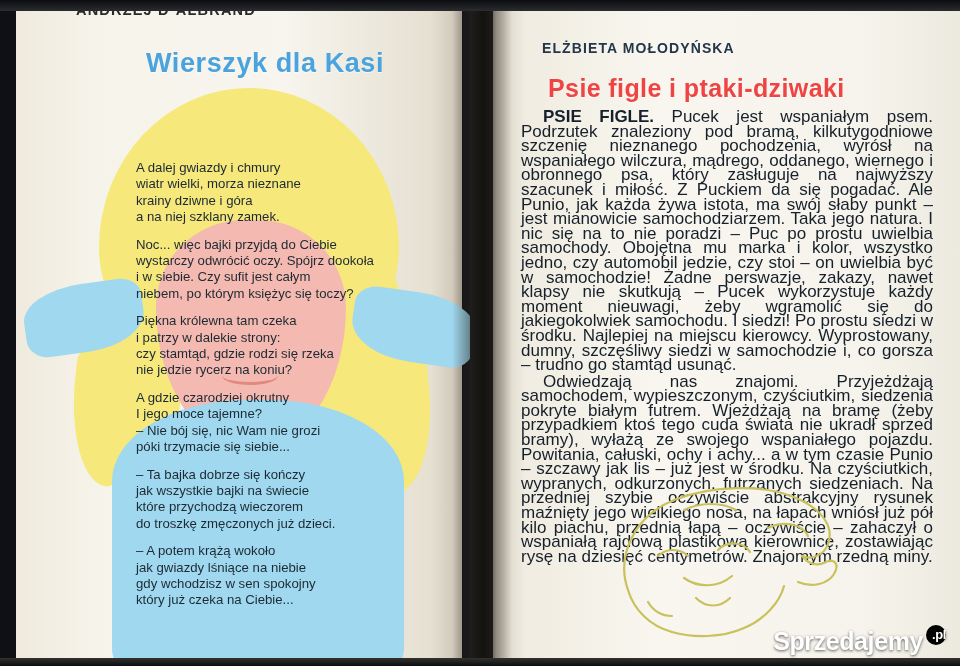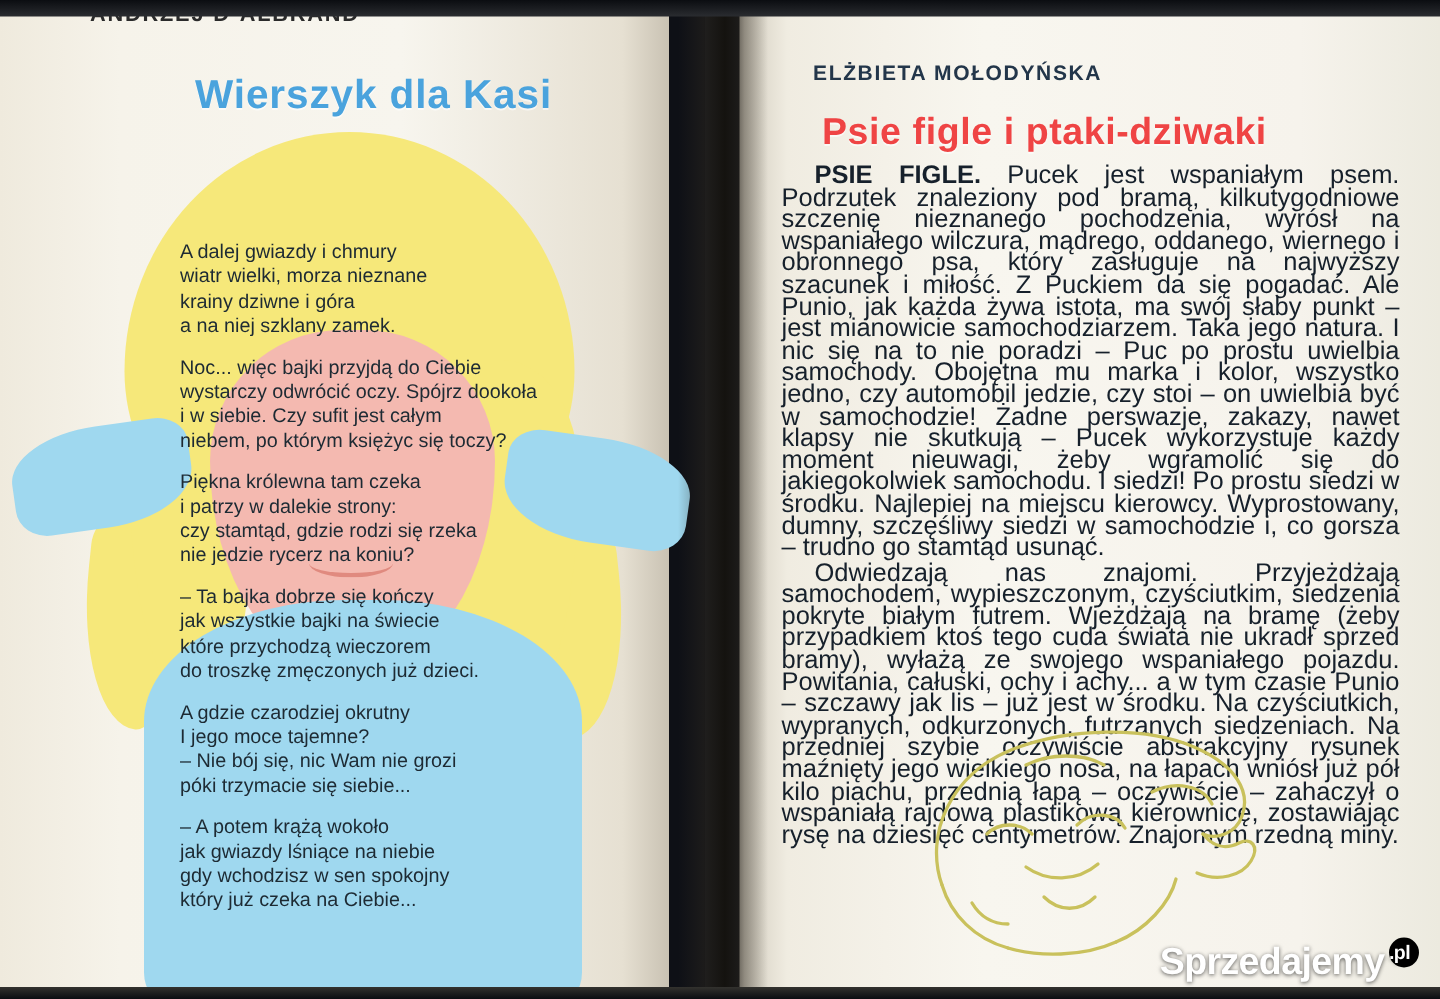--- a/index.html
+++ b/index.html
@@ -19,21 +19,21 @@
   }
 
   
   .page-left, .page-right {
     position: absolute;
     top: 0;
     height: 666px;
     background: #f3f0e7;
   }
   .page-left {
-    left: 0;
+    left: 16px;
     width: 446px;
     background:
       linear-gradient(90deg, #efeadd 0%, #f6f3ea 18%, #f7f5ee 60%, #e6e0d2 93%, #c9c2b3 100%);
   }
   .page-right {
     left: 492px;
     width: 468px;
     background:
       linear-gradient(90deg, #cfc9bb 0%, #f0ece1 7%, #f8f6ef 35%, #f6f3ec 80%, #eceadf 100%);
   }
@@ -298,21 +298,21 @@
   .watermark .dot {
     display: inline-block;
     background: #000000;
     color: #fff;
     font-size: 13px;
     font-weight: bold;
     border-radius: 50%;
     width: 20px;
     height: 20px;
     line-height: 20px;
-    text-align: left;
+    text-align: right;
     margin-left: 3px;
     position: relative;
     top: -7px;
   }
 </style>
 </head>
 <body>
 
 <div id="page">
 
@@ -343,28 +343,28 @@
 krainy dziwne i góra
 a na niej szklany zamek.</div>
       <div class="stanza">Noc... więc bajki przyjdą do Ciebie
 wystarczy odwrócić oczy. Spójrz dookoła
 i w siebie. Czy sufit jest całym
 niebem, po którym księżyc się toczy?</div>
       <div class="stanza">Piękna królewna tam czeka
 i patrzy w dalekie strony:
 czy stamtąd, gdzie rodzi się rzeka
 nie jedzie rycerz na koniu?</div>
+      <div class="stanza">A gdzie czarodziej okrutny
+I jego moce tajemne?
+– Nie bój się, nic Wam nie grozi
+póki trzymacie się siebie...</div>
       <div class="stanza">– Ta bajka dobrze się kończy
 jak wszystkie bajki na świecie
 które przychodzą wieczorem
 do troszkę zmęczonych już dzieci.</div>
-      <div class="stanza">A gdzie czarodziej okrutny
-I jego moce tajemne?
-– Nie bój się, nic Wam nie grozi
-póki trzymacie się siebie...</div>
       <div class="stanza">– A potem krążą wokoło
 jak gwiazdy lśniące na niebie
 gdy wchodzisz w sen spokojny
 który już czeka na Ciebie...</div>
     </div>
   </div>
 
   <div class="spine-dark"></div>
   <div class="gutter"></div>
 

